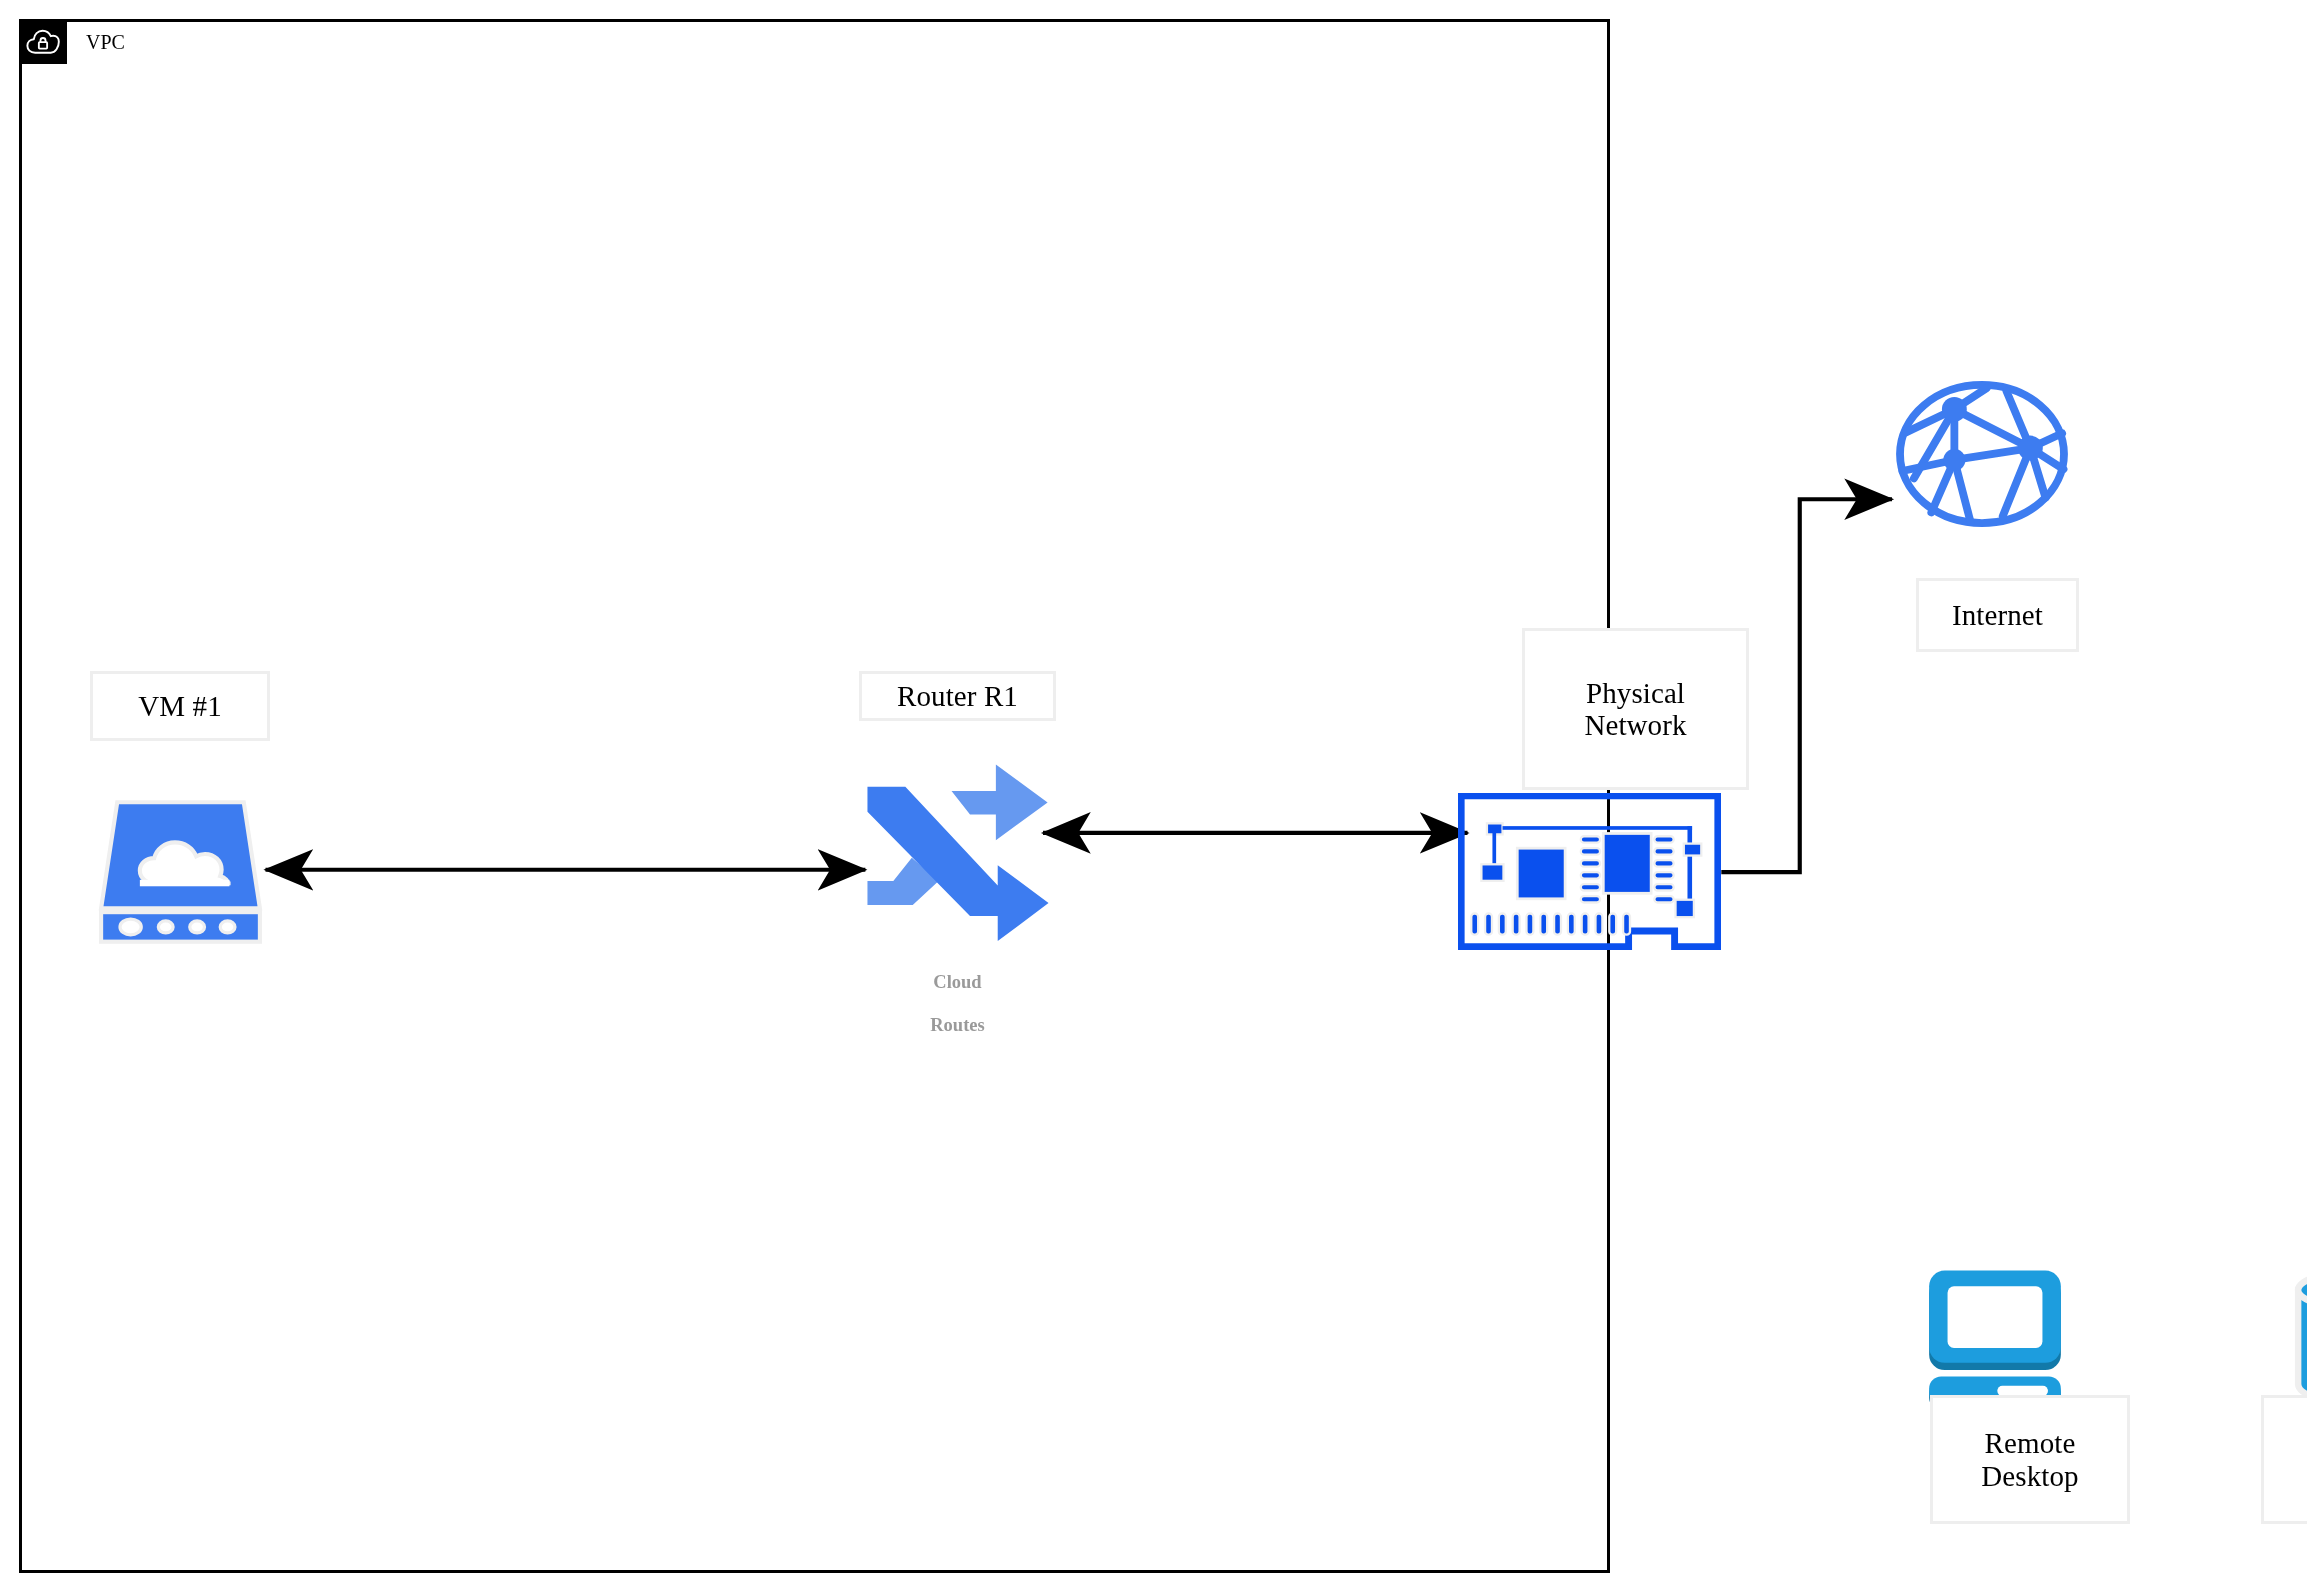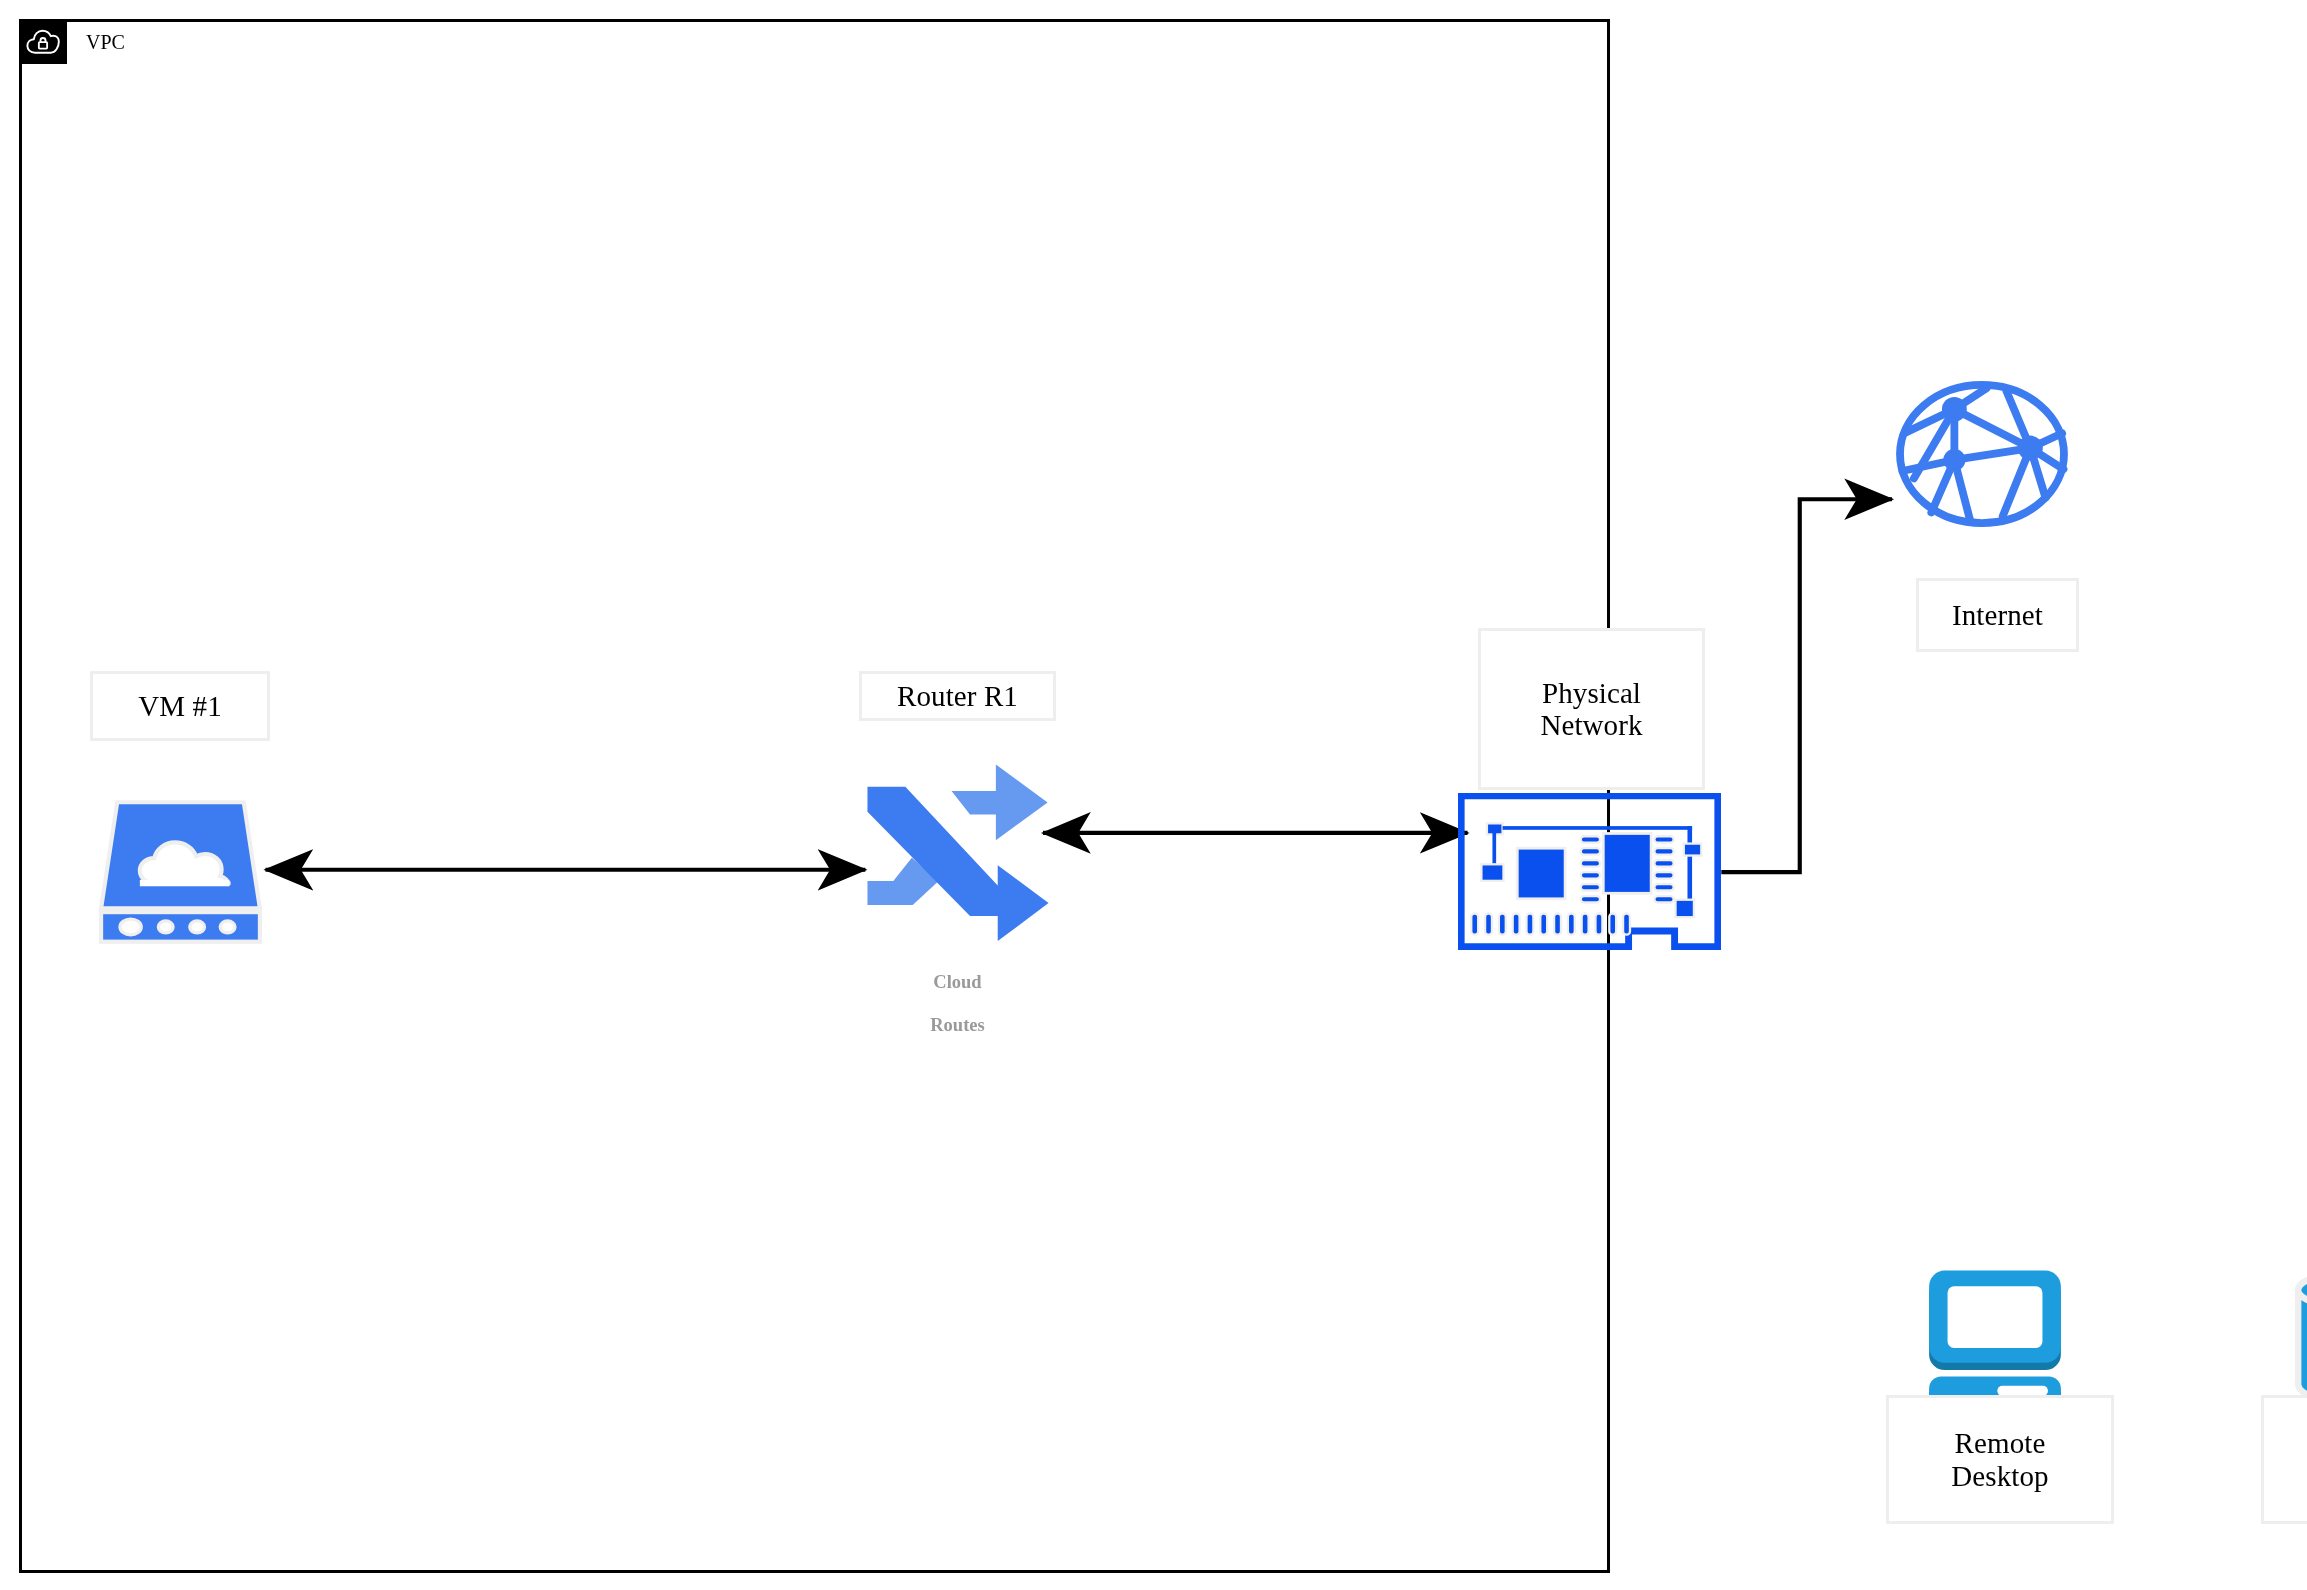--- a/index.html
+++ b/index.html
@@ -40,21 +40,21 @@
     border:3.2px solid #eeeeee;
     box-sizing:border-box;
     display:flex;align-items:center;justify-content:center;
     text-align:center;
     color:#000000;
     font-family:"Liberation Serif", serif;
     font-size:29px;
     line-height:1.12;
     letter-spacing:0.1px;
   }
-  .chip.two-line{line-height:1.12;}
+  .chip.two-line{line-height:1.12;margin-left:44px;}
 
   
   .icon{position:absolute;}
   .icon svg{display:block;width:100%;height:100%;}
 
   
   .sublabel{
     position:absolute;
     color:#9a9a9a;
     font-weight:bold;
@@ -248,21 +248,21 @@
       <rect x="62" y="52" width="206" height="134" rx="14" fill="#ffffff"></rect>
 
       <rect x="22" y="258" width="286" height="62" rx="26" fill="#1279A9"></rect>
 
       <rect x="22" y="248" width="286" height="62" rx="26" fill="#1D9DDE"></rect>
 
       <rect x="170" y="268" width="110" height="22" rx="11" fill="#ffffff"></rect>
     </svg>
   </div>
 
-  <div class="chip two-line" style="left:1886px;top:1395px;width:228px;height:129px;flex-direction:column;">
+  <div class="chip two-line" style="left:1886px;top:1395px;width:200px;height:129px;flex-direction:column;">
     <span>Remote</span>
     <span>Desktop</span>
   </div>
 
   <div class="icon" style="left:2288px;top:1263px;width:166px;height:148px;">
     <svg viewBox="0 0 360 320" xmlns="http://www.w3.org/2000/svg">
       <path d="M22 58 V262 C22 288 94 308 180 308 C266 308 338 288 338 262 V58 Z" fill="#1D9DDE" stroke="#efefef" stroke-width="14"></path>
       <ellipse cx="180" cy="58" rx="158" ry="44" fill="#1D9DDE" stroke="#efefef" stroke-width="14"></ellipse>
     </svg>
   </div>

